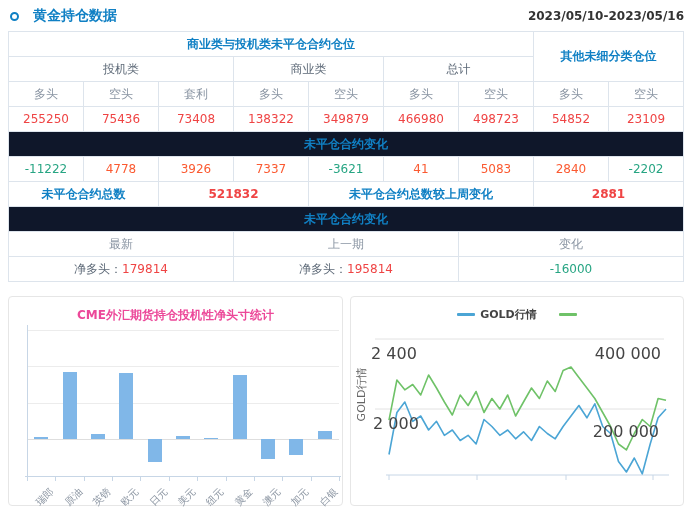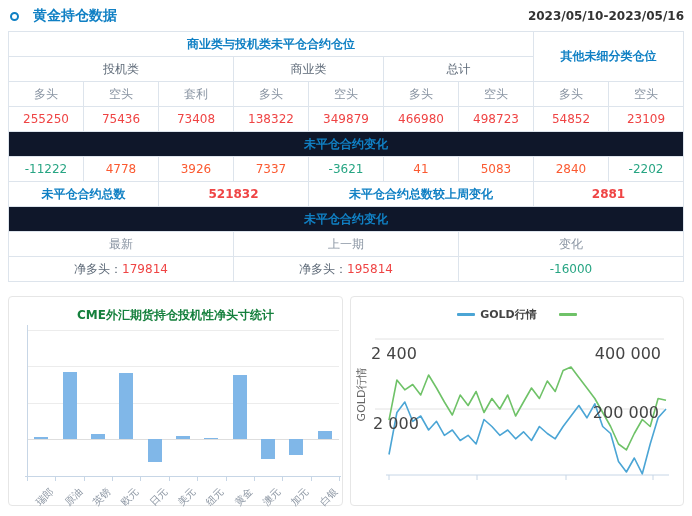--- a/index.html
+++ b/index.html
@@ -24,21 +24,21 @@
   .bold { font-weight:bold; }
   .secrow { background:#0f172a; }
   .num.neg { color:#27a583; }
   .num.pos { color:#fb5a31; }
   .netlabel { color:#5e6a78; }
   
   .cards { display:flex; gap:7px; margin:14px 8px 0 8px; }
   .card { position:relative; height:210px; border:1px solid #e6e6e6; border-radius:4px; background:#fff; }
   .card.left { width:337px; }
   .card.right { width:336px; }
-  .chart-title { position:absolute; top:10px; left:0; width:100%; text-align:center; font-size:12px; font-weight:bold; color:#15803d; }
+  .chart-title { position:absolute; top:10px; left:0; width:100%; text-align:center; font-size:12px; font-weight:bold; color:#ec4899; }
   
   .gridline { position:absolute; left:18px; width:312px; height:1px; background:#ececec; }
   .zeroline { background:#dedede; }
   .yaxis-line { position:absolute; left:18px; top:28px; width:1px; height:155px; background:#c7d6e6; }
   .xaxis-line { position:absolute; left:16px; top:179px; width:316px; height:1px; background:#c7d6e6; }
   .bar { position:absolute; width:14px; background:#80b7e8; }
   .btick { position:absolute; top:180px; width:1px; height:4px; background:#c7d6e6; }
   .bxlab { position:absolute; font-size:10px; color:#8b95a2; white-space:nowrap; transform:translateX(-100%) rotate(-45deg); transform-origin:100% 0; }
   
   .legend { position:absolute; top:10px; left:0; width:100%; display:flex; justify-content:center; gap:22px; }
@@ -209,17 +209,17 @@
       <line x1="38" y1="178" x2="38" y2="183" stroke="#c7d6e6"></line>
       <line x1="126" y1="178" x2="126" y2="183" stroke="#c7d6e6"></line>
       <line x1="215" y1="178" x2="215" y2="183" stroke="#c7d6e6"></line>
       <line x1="302" y1="178" x2="302" y2="183" stroke="#c7d6e6"></line>
     <polyline points="38.0,157.5 45.9,115.5 53.8,105.0 61.7,124.3 69.7,119.0 77.6,133.0 85.5,124.3 93.4,138.3 101.3,133.0 109.2,143.5 117.1,138.3 125.1,147.0 133.0,122.5 140.9,129.5 148.8,138.3 156.7,133.0 164.6,141.8 172.5,134.8 180.5,143.5 188.4,129.5 196.3,136.5 204.2,141.8 212.1,129.5 220.0,119.0 227.9,108.5 235.9,120.8 243.8,106.8 251.7,129.5 259.6,136.5 267.5,164.5 275.4,175.0 283.3,161.0 291.3,176.8 299.2,147.0 307.1,120.8 315.0,112.0" fill="none" stroke="#4ba5d5" stroke-width="1.6" stroke-linejoin="round"></polyline>
         <polyline points="38.0,123.2 45.9,83.0 53.8,92.8 61.7,87.5 69.7,98.0 77.6,78.0 85.5,91.0 93.4,105.0 101.3,118.0 109.2,98.0 117.1,108.5 125.1,94.5 133.0,115.5 140.9,101.5 148.8,112.0 156.7,98.0 164.6,119.0 172.5,105.0 180.5,91.0 188.4,101.5 196.3,84.0 204.2,94.5 212.1,73.5 220.0,70.0 227.9,80.5 235.9,91.0 243.8,101.5 251.7,115.5 259.6,129.5 267.5,147.0 275.4,152.9 283.3,136.5 291.3,122.5 299.2,129.5 307.1,101.5 315.0,103.3" fill="none" stroke="#6fc268" stroke-width="1.6" stroke-linejoin="round"></polyline>
       </svg>
     <div class="ticklab" style="left:20px; top:47px">2 400</div>
     <div class="ticklab" style="left:22px; top:117px">2 000</div>
     <div class="ticklab" style="right:22px; top:47px; text-align:right">400 000</div>
-    <div class="ticklab" style="right:24px; top:106px; text-align:right">200 000</div>
+    <div class="ticklab" style="right:24px; top:125px; text-align:right">200 000</div>
     <div class="ylab-rot">GOLD行情</div>
   </div>
 
 </div>
 
 </body></html>

